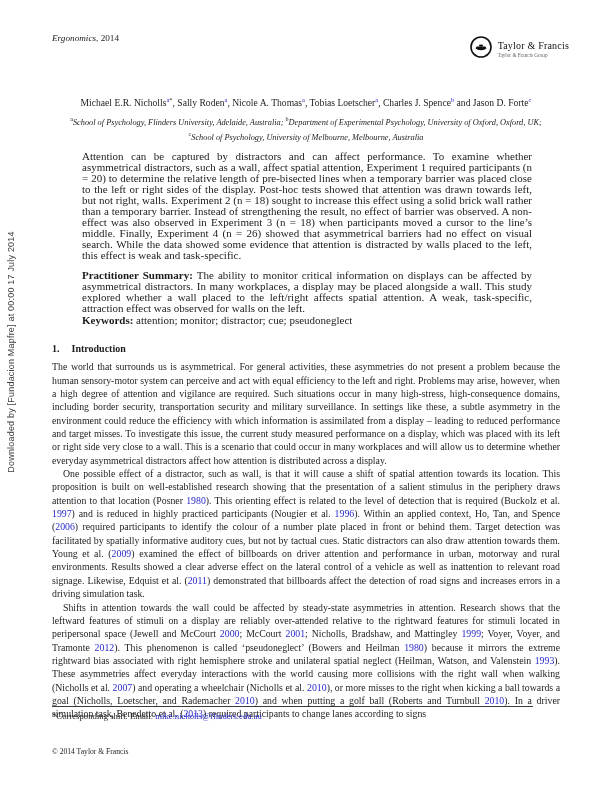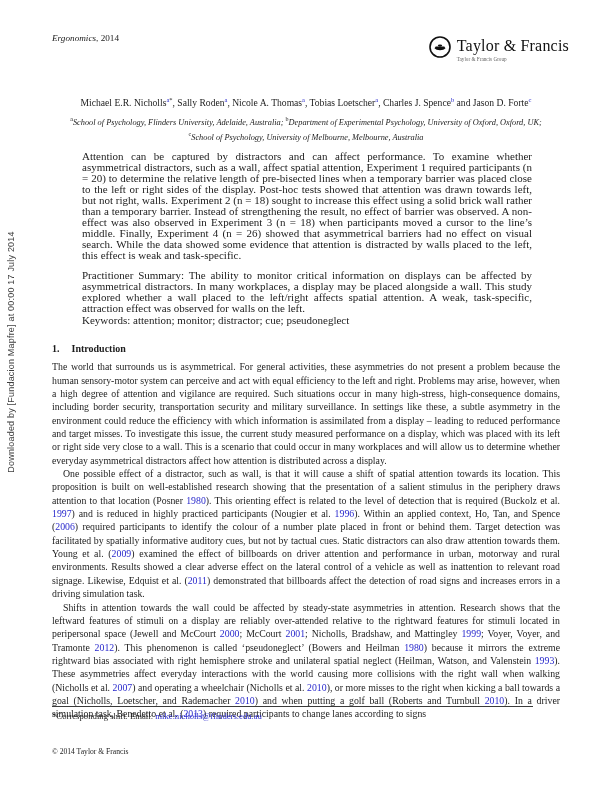--- a/index.html
+++ b/index.html
@@ -13,35 +13,35 @@
     white-space:nowrap;font-family:"Liberation Sans", sans-serif;
     font-size:9px;color:#3d3d3d;letter-spacing:.2px;}
 
   
   .header{position:absolute;top:32px;left:52px;right:40px;
     display:flex;justify-content:space-between;align-items:flex-start;}
   .pub-info{font-size:9.2px;line-height:12.5px;}
   .it{font-style:italic;}
   .link{color:#2929cc;text-decoration:none;cursor:pointer;}
   .logo{display:flex;align-items:center;gap:5px;margin-top:3px;}
-  .logo-text .name{font-size:16px;letter-spacing:.2px;color:#111;font-family:Liberation Serif, serif;}
+  .logo-text .name{font-size:10px;letter-spacing:.2px;color:#111;font-family:Liberation Serif, serif;}
   .logo-text .group{font-size:5.2px;color:#666;margin-top:1px;}
 
   
   .content{position:absolute;top:96px;left:52px;width:508px;}
   .title{font-size:11.5px;font-weight:bold;text-align:center;margin:0 0 10px 0;}
   .authors{font-size:9.6px;text-align:center;margin:0 0 6px 0;}
   .authors sup{font-size:6.5px;}
   .affil{font-size:8.3px;font-style:italic;text-align:center;line-height:10.8px;margin:0 14px 8px 14px;}
   .affil sup{font-size:6px;font-style:normal;}
   .received{font-size:8.6px;font-style:italic;text-align:center;margin:0 0 14px 0;}
 
   
   .abstract{font-size:11px;line-height:11px;text-align:justify;margin:0 28px 0 30px;}
-  .abstract b{font-weight:normal;}
+  .abstract b{font-weight:bold;}
   .practitioner{margin-top:9px;}
   .keywords{margin-top:1px;text-align:left;}
 
   
   .section-heading{font-size:10px;font-weight:bold;margin:17px 0 6px 0;}
   .section-heading .num{margin-right:12px;}
   p.body{font-size:9.8px;line-height:13.35px;text-align:justify;margin:0;}
   p.body.indent{text-indent:11px;}
 
   

